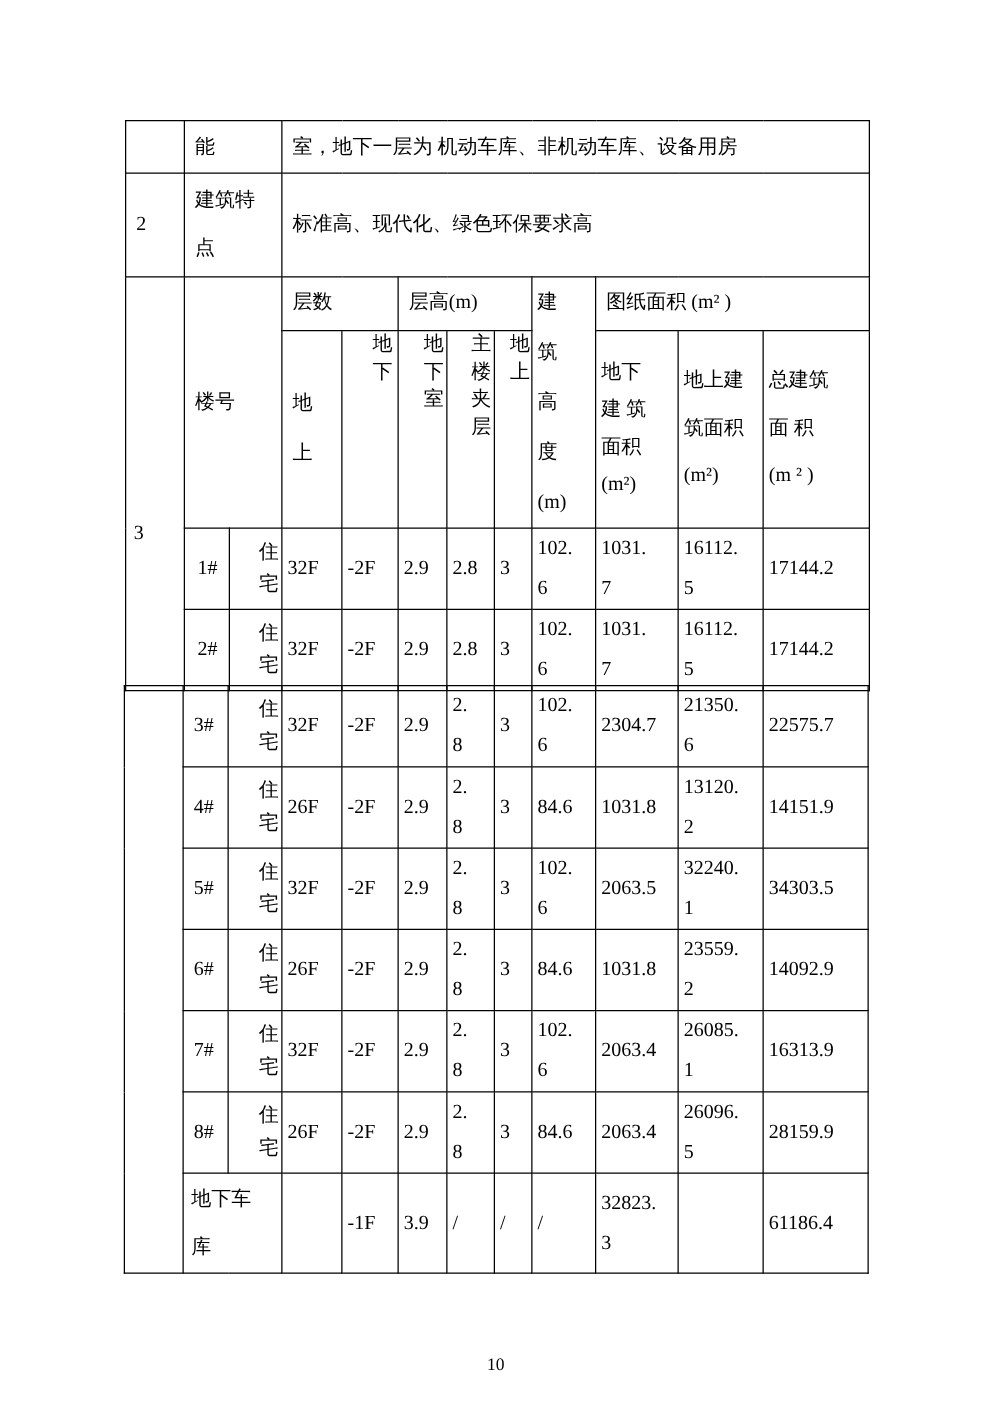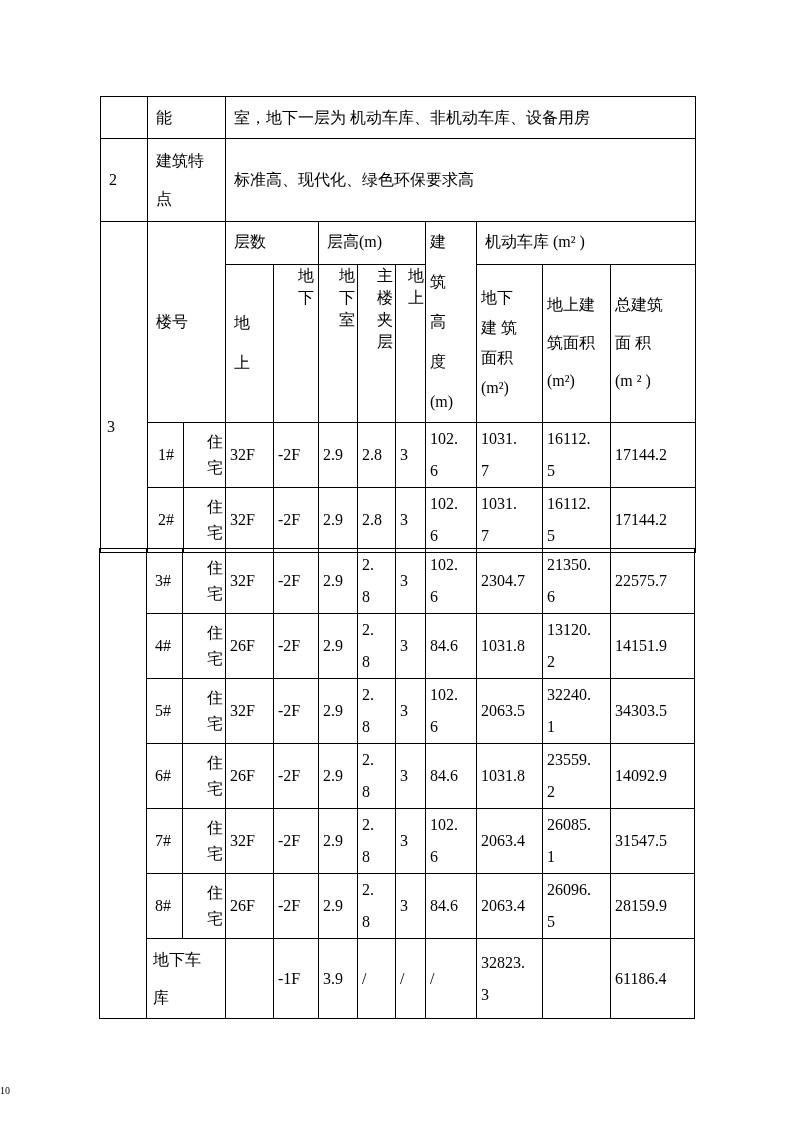--- a/index.html
+++ b/index.html
@@ -5,22 +5,22 @@
   html, body { margin:0; padding:0; background:#ffffff; }
   body { width:793px; height:1122px; position:relative; overflow:hidden;
          font-family:"Liberation Serif","DejaVu Serif",serif; color:#000; }
   .tbl { position:absolute; border-collapse:collapse; table-layout:fixed; }
   .tbl td { border:1px solid #000; padding:0 0 0 8px; vertical-align:middle;
             font-size:16px; line-height:32px; overflow:hidden; }
   .tbl td.top { vertical-align:top; }
   .tbl td.np { padding-left:4px; }
   .tbl td.zz { text-align:right; padding:0 2px 0 0; line-height:26px; }
   .narrow { line-height:20px !important; }
-  .page-num { position:absolute; left:0; width:793px; top:1085px; text-align:left;
-              font-size:10px; }
+  .page-num { position:absolute; left:0; width:793px; top:1085px; text-align:center;
+              font-size:14px; }
   .wrap { display:block; }
 </style>
 </head>
 <body>
 
 <table class="tbl" style="left:100px; top:96px; width:595px;">
   <colgroup>
     <col style="width:47px">
       <col style="width:36px">
       <col style="width:42px">
@@ -56,21 +56,21 @@
     <td colspan="2" rowspan="2">楼号</td>
     <td colspan="2" class="top" style="padding-top:4px">层数</td>
     <td colspan="3" class="top" style="padding-top:4px">层高(m)</td>
     <td rowspan="2" class="top np narrow" style="line-height:40px !important;padding-top:0">
       <span class="wrap">建</span>
       <span class="wrap">筑</span>
       <span class="wrap">高</span>
       <span class="wrap">度</span>
       <span class="wrap">(m)</span>
     </td>
-    <td colspan="3" class="top" style="padding-top:4px">机动车库 (m² )</td>
+    <td colspan="3" class="top" style="padding-top:4px">图纸面积 (m² )</td>
   </tr>
 
   <tr style="height:156px">
     <td style="line-height:40px">
       <span class="wrap">地</span>
       <span class="wrap">上</span>
     </td>
     <td class="top" style="text-align:right; padding:0 4px 0 0; line-height:22px">
       <span class="wrap">地</span>
       <span class="wrap">下</span>
@@ -294,21 +294,21 @@
     <td class="np">3</td>
     <td class="np">
           <span class="wrap">102.</span>
           <span class="wrap">6</span>
         </td>
     <td class="np">2063.4</td>
     <td class="np">
           <span class="wrap">26085.</span>
           <span class="wrap">1</span>
         </td>
-    <td class="np">31547.5</td>
+    <td class="np">16313.9</td>
   </tr>
 
   <tr style="height:65px">
     <td class="np" style="padding-left:8px">8#</td>
     <td class="zz">
           <span class="wrap">住</span>
           <span class="wrap">宅</span>
         </td>
     <td class="np">26F</td>
     <td class="np">-2F</td>

